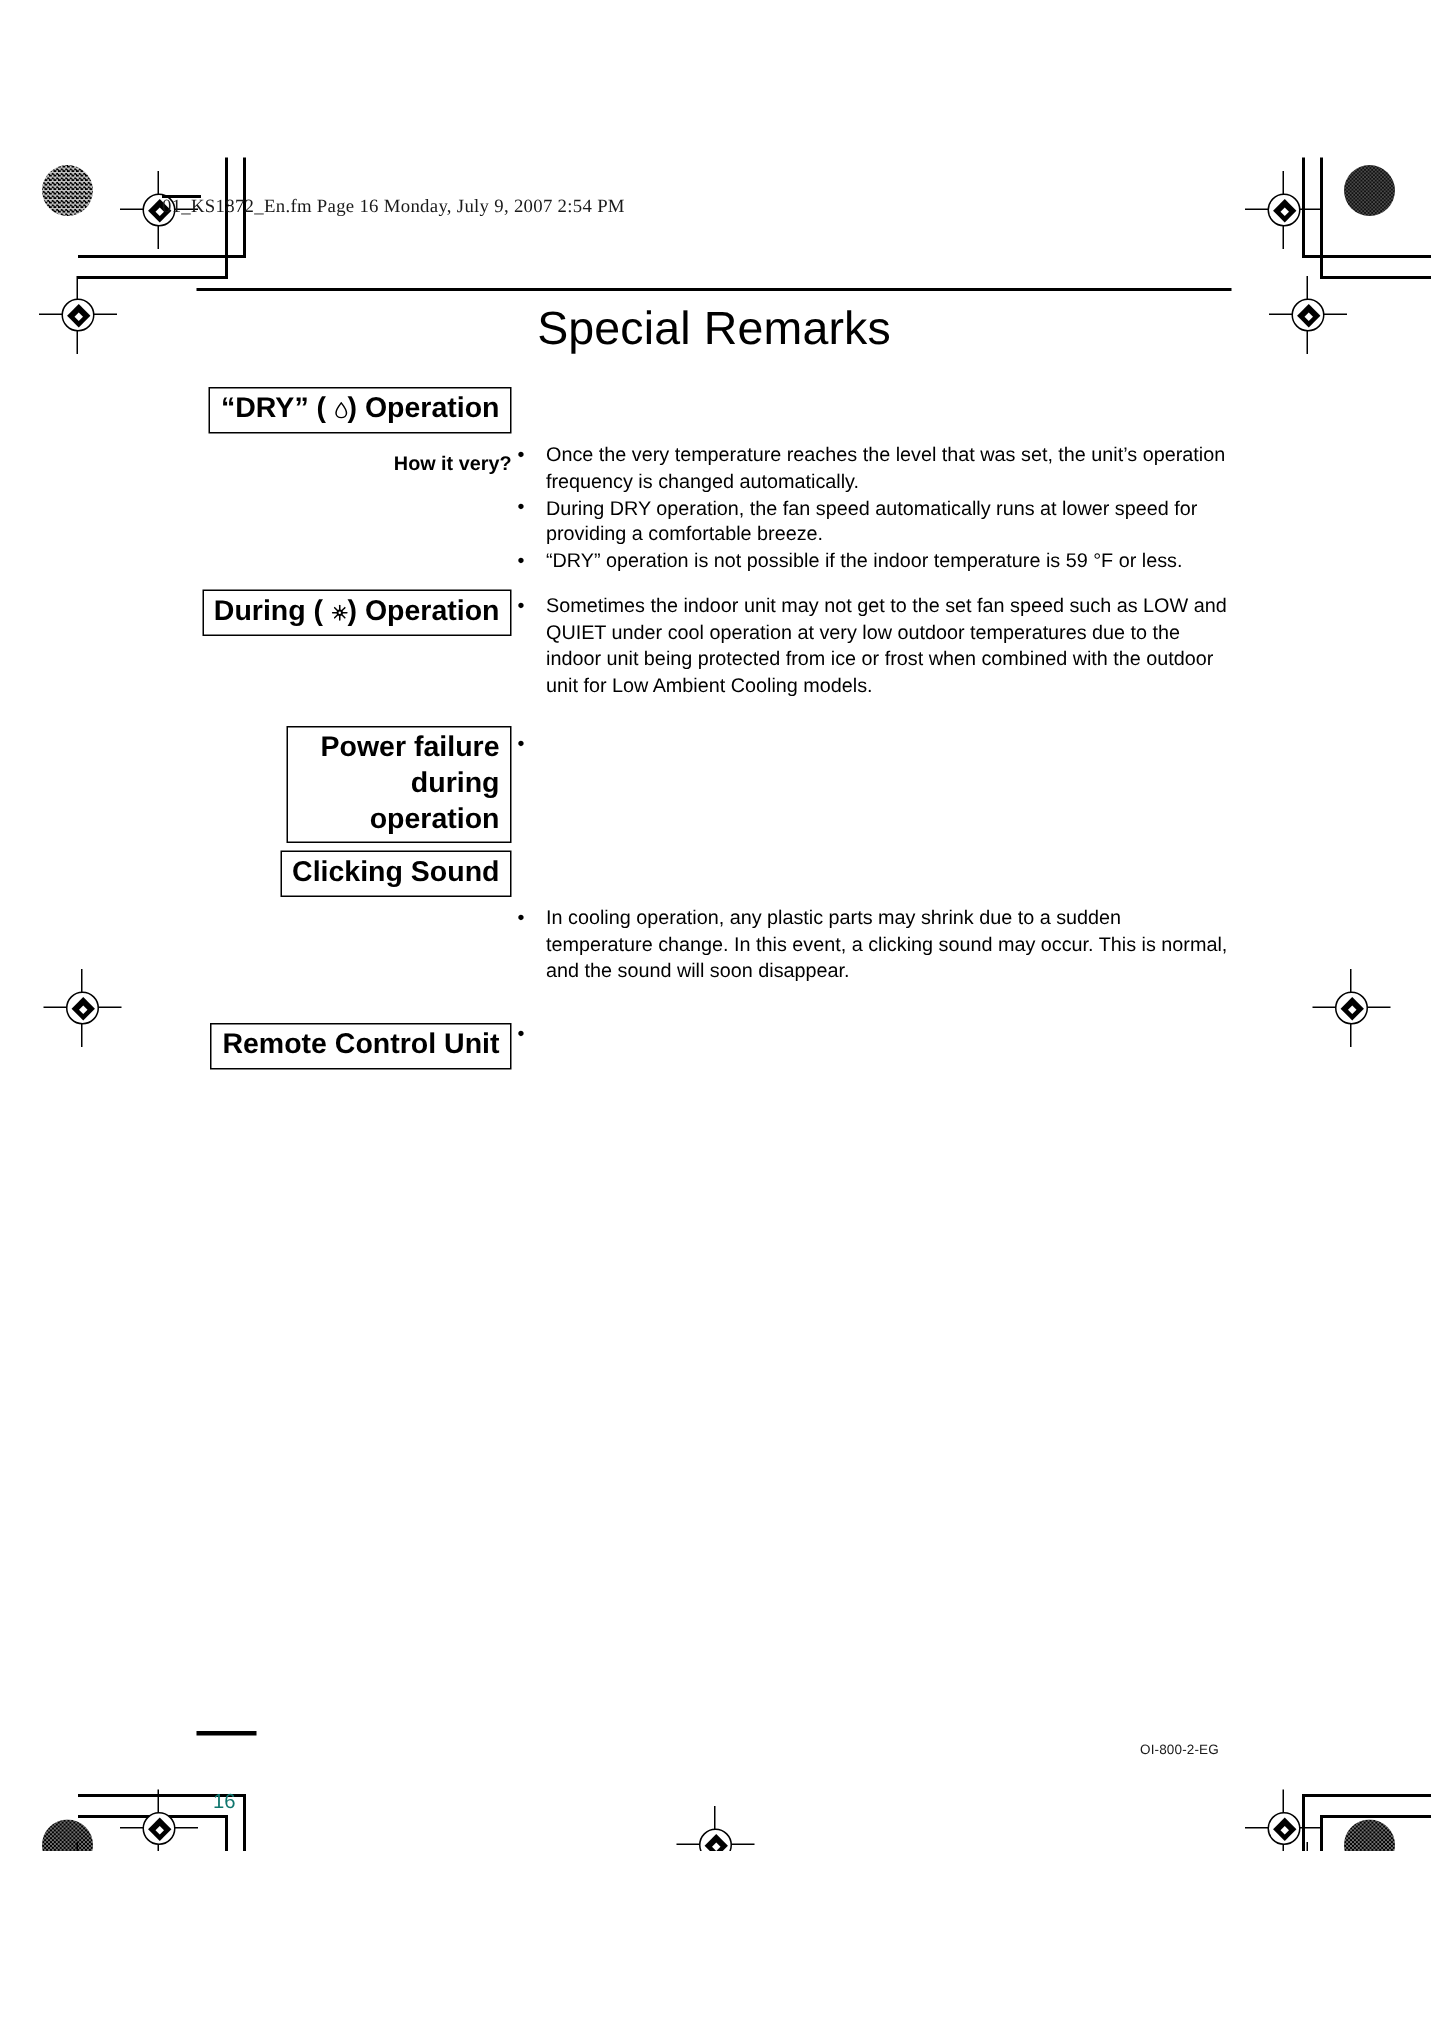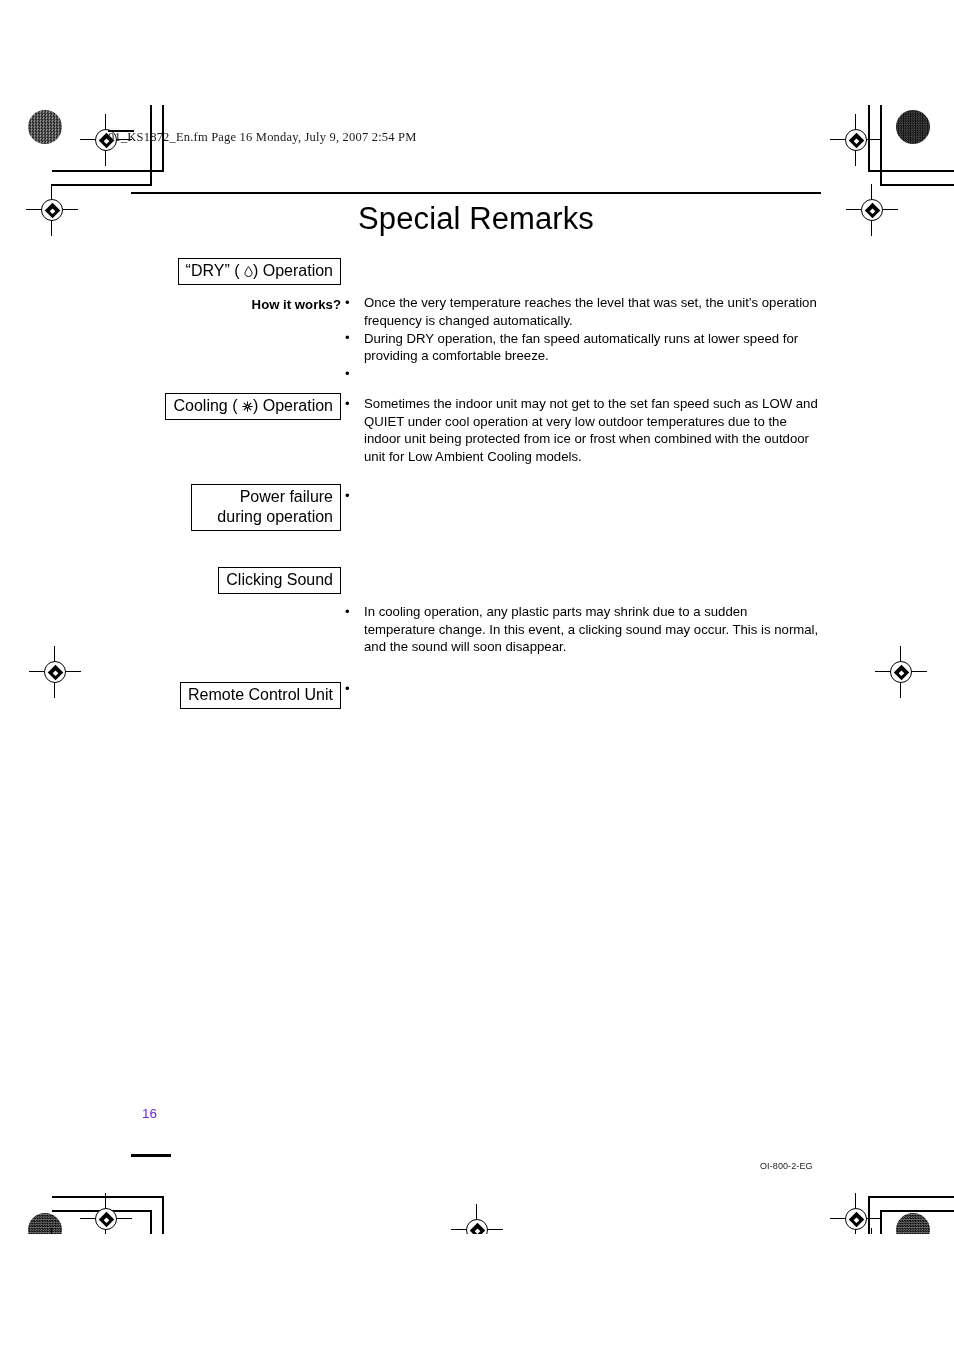--- a/index.html
+++ b/index.html
@@ -135,22 +135,22 @@
     position: absolute;
     left: 0;
     top: 0;
     width: 210px;
     text-align: right;
   }
   .box-label {
     display: inline-block;
     border: 1.5px solid #000;
     padding: 2px 7px 3px 7px;
-    font-size: 16px;
-    font-weight: normal;
+    font-size: 19px;
+    font-weight: bold;
     color: #000;
     line-height: 1.25;
     white-space: nowrap;
   }
   .sub-label {
     font-size: 13.2px;
     font-weight: bold;
     color: #000;
     line-height: 1.32;
     text-align: right;
@@ -195,23 +195,23 @@
     position: absolute;
     left: 131px;
     top: 1154px;
     width: 40px;
     height: 2.6px;
     background: #000;
   }
   .page-number {
     position: absolute;
     left: 142px;
-    top: 1106px;
+    top: 1193px;
     font-size: 13.5px;
-    color: #6d28d9;
+    color: #0f766e;
   }
   .doc-code {
     position: absolute;
     left: 760px;
     top: 1161px;
     font-size: 9px;
     color: #1a1a1a;
     letter-spacing: 0.1px;
   }
 </style>
@@ -329,41 +329,42 @@
   <div class="section" style="top:258px;">
     <div class="label-col">
       <span class="box-label">
         <span>“DRY” (</span>
         <span class="drop-icon">
           <svg viewBox="0 0 9 11" width="9" height="11">
             <path d="M4.5 0.6 C4.5 0.6 1 5 1 7.4 C1 9.3 2.6 10.5 4.5 10.5 C6.4 10.5 8 9.3 8 7.4 C8 5 4.5 0.6 4.5 0.6 Z" fill="none" stroke="#000" stroke-width="1"></path>
           </svg>
         </span><span>) Operation</span>
       </span>
-      <div class="sub-label" style="margin-top:11px;">How it works?</div>
+      <div class="sub-label" style="margin-top:11px;">How it very?</div>
     </div>
     <div class="bullets" style="top:36px;">
       <div class="bullet">
         <span class="dot">•</span>
         <span>Once the very temperature reaches the level that was set, the unit’s operation frequency is changed automatically.</span>
       </div>
       <div class="bullet">
         <span class="dot">•</span>
         <span>During DRY operation, the fan speed automatically runs at lower speed for providing a comfortable breeze.</span>
       </div>
       <div class="bullet">
         <span class="dot">•</span>
+        <span>“DRY” operation is not possible if the indoor temperature is 59 °F or less.</span>
       </div>
     </div>
   </div>
 
   <div class="section" style="top:393px;">
     <div class="label-col">
       <span class="box-label">
-        <span>Cooling (</span>
+        <span>During (</span>
         <span class="snow-icon">
           <svg viewBox="0 0 12 12" width="11" height="11">
             <g stroke="#000" stroke-width="1.1" stroke-linecap="round">
               <line x1="6" y1="0.8" x2="6" y2="11.2"></line>
               <line x1="0.8" y1="6" x2="11.2" y2="6"></line>
               <line x1="2.3" y1="2.3" x2="9.7" y2="9.7"></line>
               <line x1="9.7" y1="2.3" x2="2.3" y2="9.7"></line>
             </g>
             <circle cx="6" cy="6" r="2.3" fill="#000"></circle>
             <circle cx="6" cy="6" r="0.9" fill="#fff"></circle>

